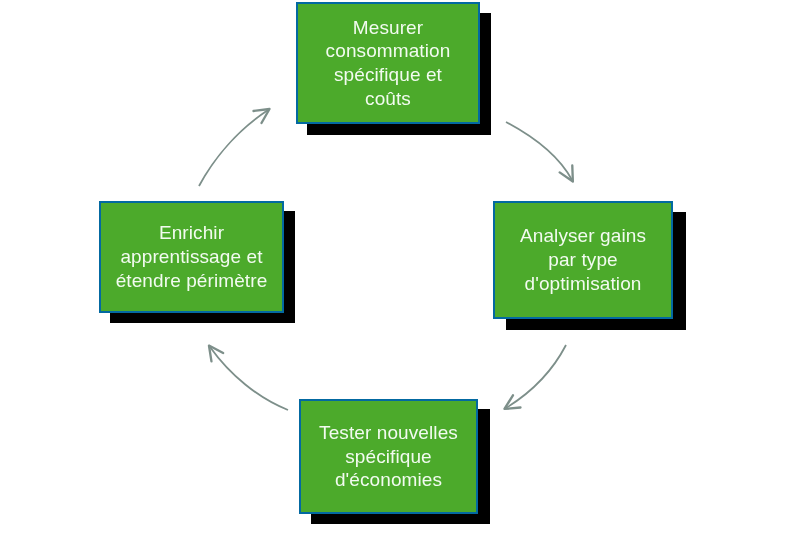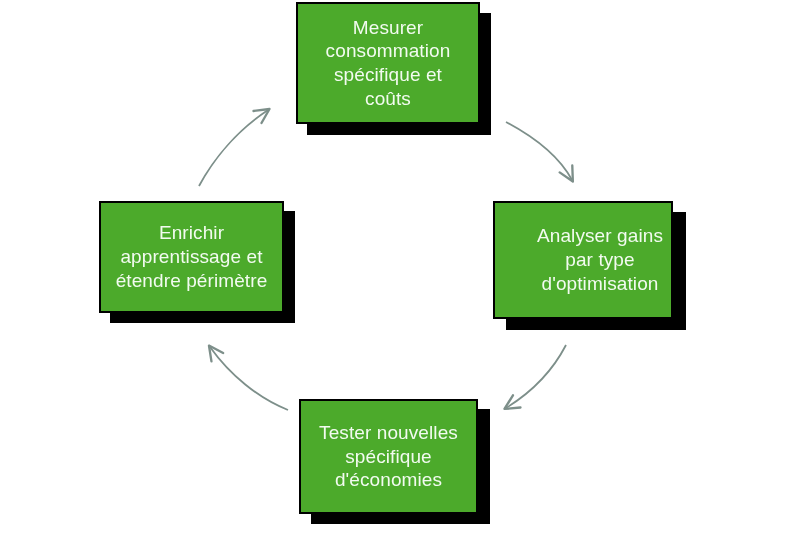--- a/index.html
+++ b/index.html
@@ -22,21 +22,21 @@
     left: 0;
     top: 0;
     width: 800px;
     height: 533px;
     pointer-events: none;
   }
   .node {
     position: absolute;
     box-sizing: border-box;
     background: #4CAA2B;
-    border: 2px solid #000000;
+    border: 2px solid #0369a1;
     color: #f2fbf0;
     display: flex;
     align-items: center;
     justify-content: center;
     text-align: center;
     line-height: 1.25;
     font-size: 19px;
     letter-spacing: 0.1px;
     padding: 4px 8px;
     z-index: 2;
@@ -48,21 +48,21 @@
   }
   .node-label {
     display: block;
     white-space: pre-line;
   }
 
   
   #node-top        { left: 296px; top: 2px;   width: 184px; height: 122px; }
   #shadow-top      { left: 307px; top: 13px;  width: 184px; height: 122px; }
 
-  #node-right      { left: 493px; top: 201px; width: 180px; height: 118px; justify-content: flex-end; }
+  #node-right      { left: 493px; top: 201px; width: 180px; height: 118px; }
   #shadow-right    { left: 506px; top: 212px; width: 180px; height: 118px; }
 
   #node-bottom     { left: 299px; top: 399px; width: 179px; height: 115px; }
   #shadow-bottom   { left: 311px; top: 409px; width: 179px; height: 115px; }
 
   #node-left       { left: 99px;  top: 201px; width: 185px; height: 112px; }
   #shadow-left     { left: 110px; top: 211px; width: 185px; height: 112px; }
 </style>
 </head>
 <body>

